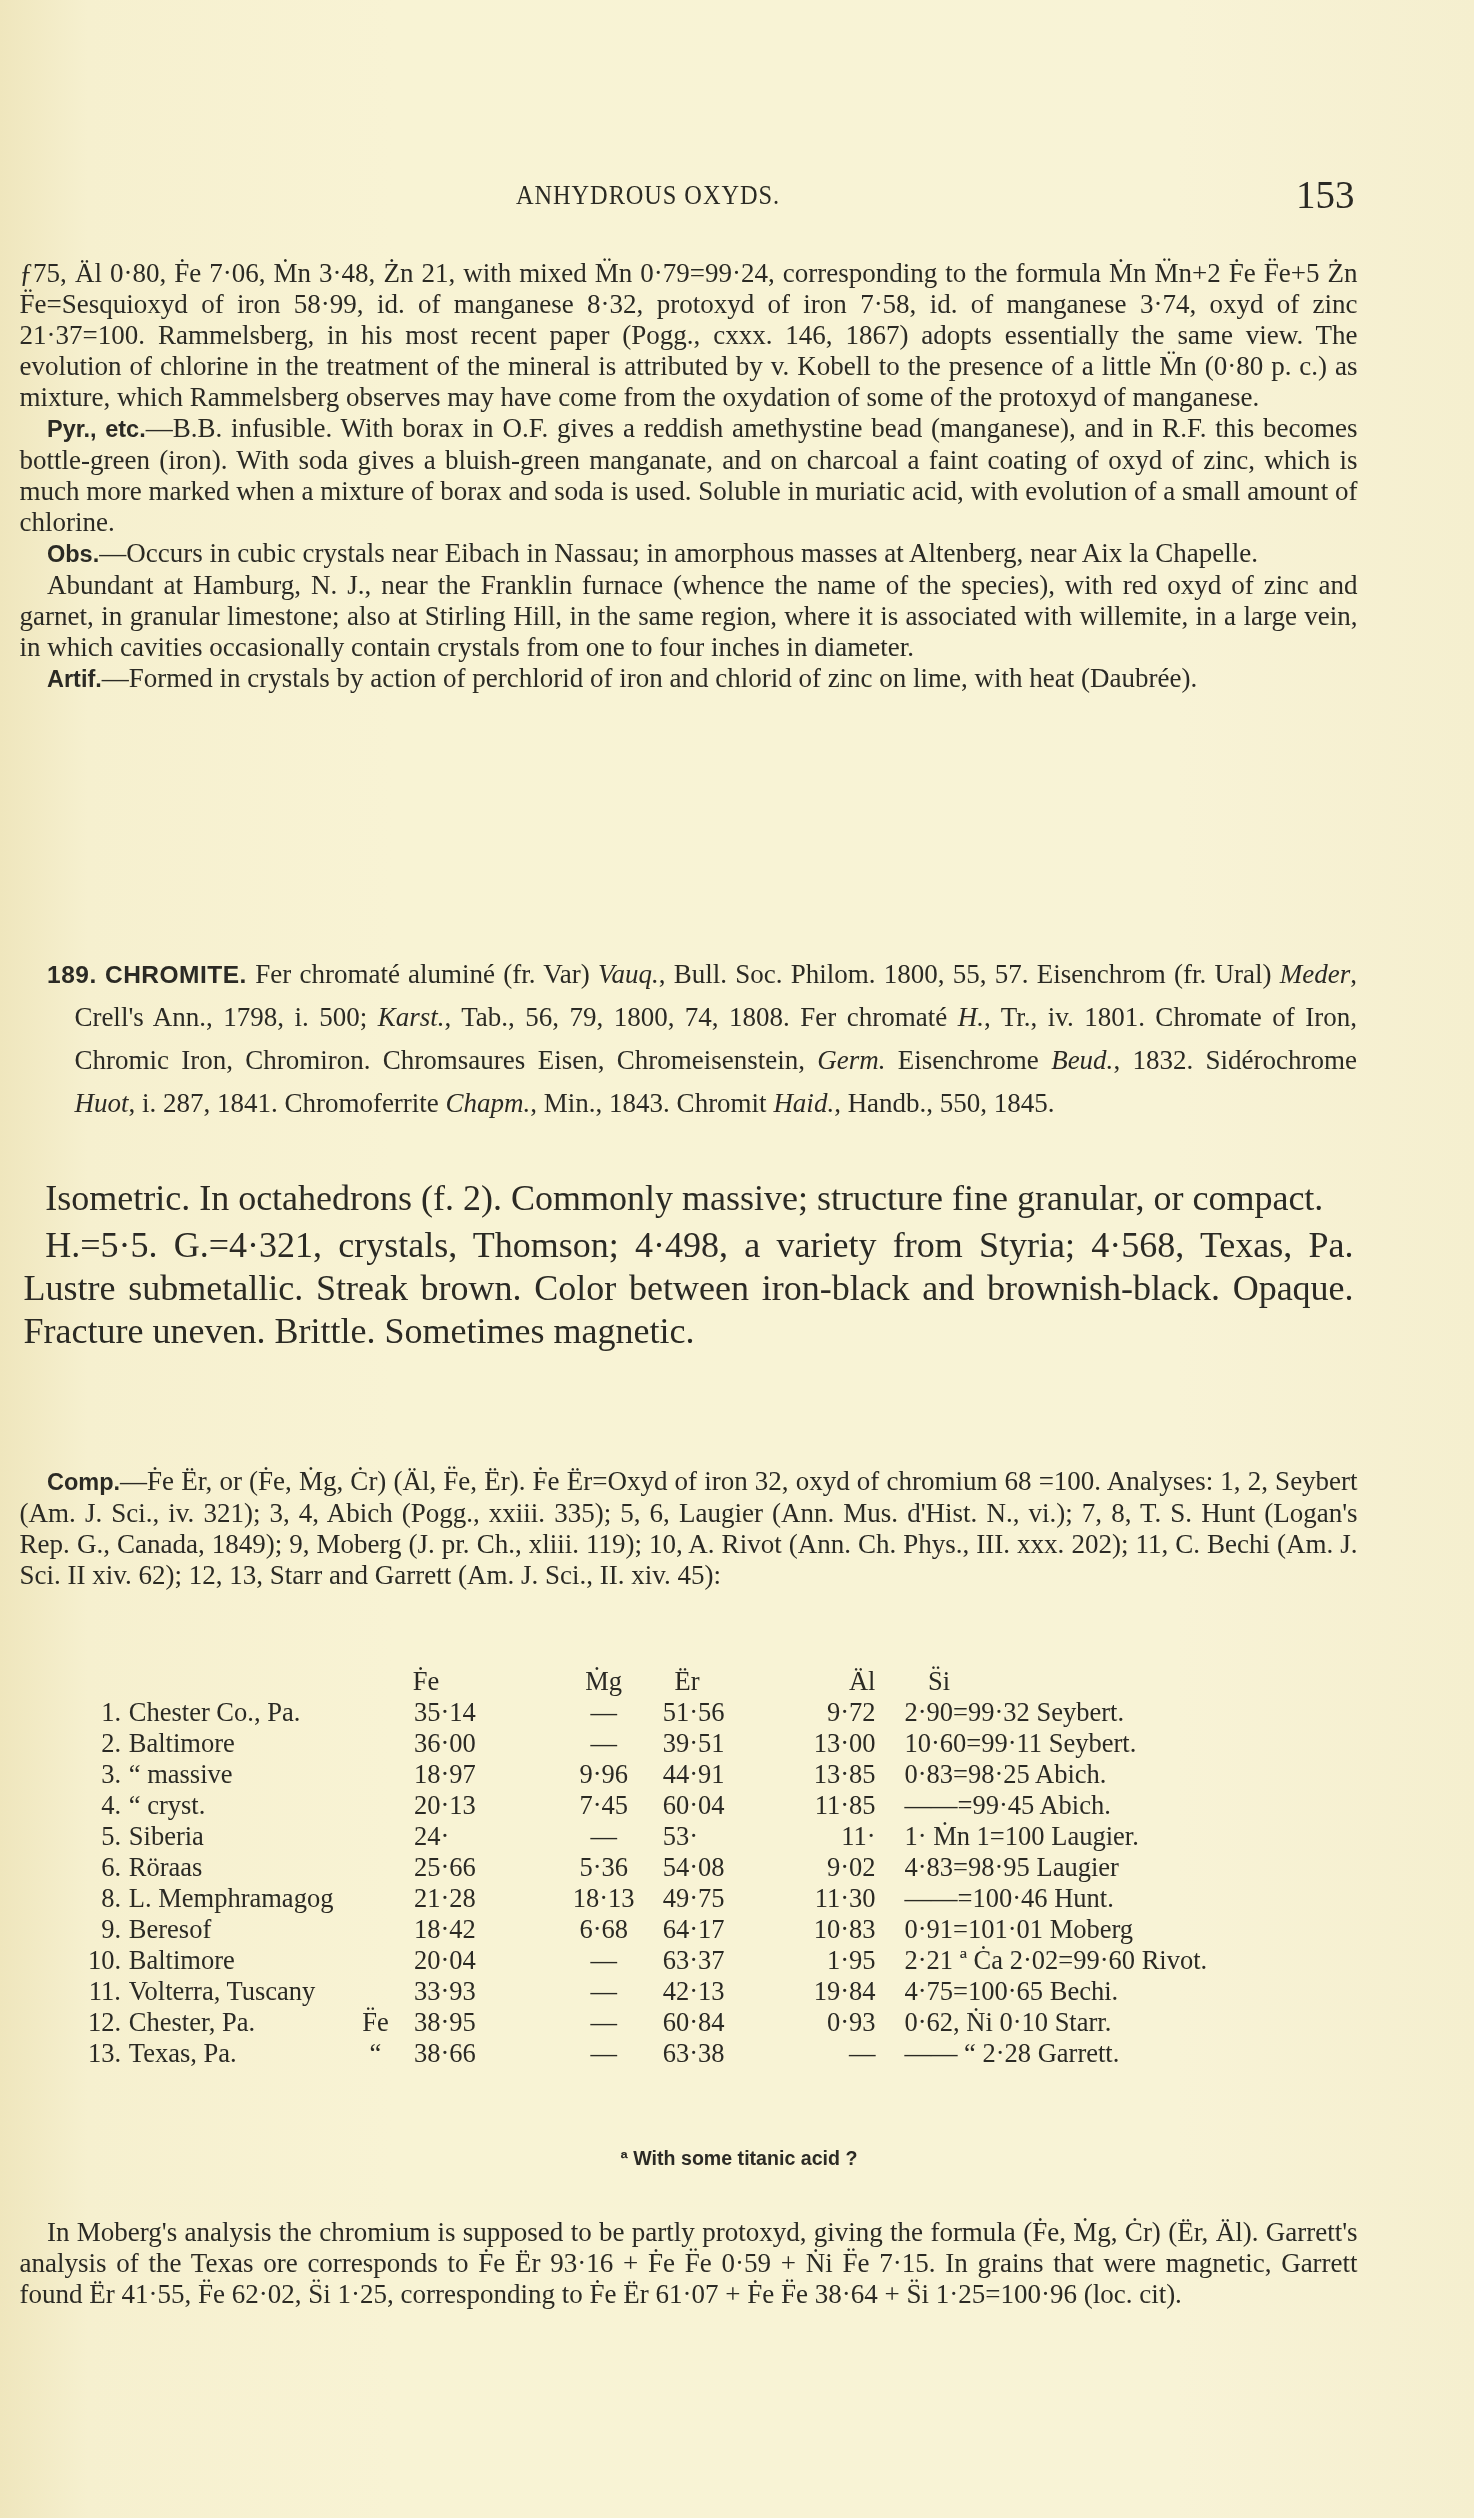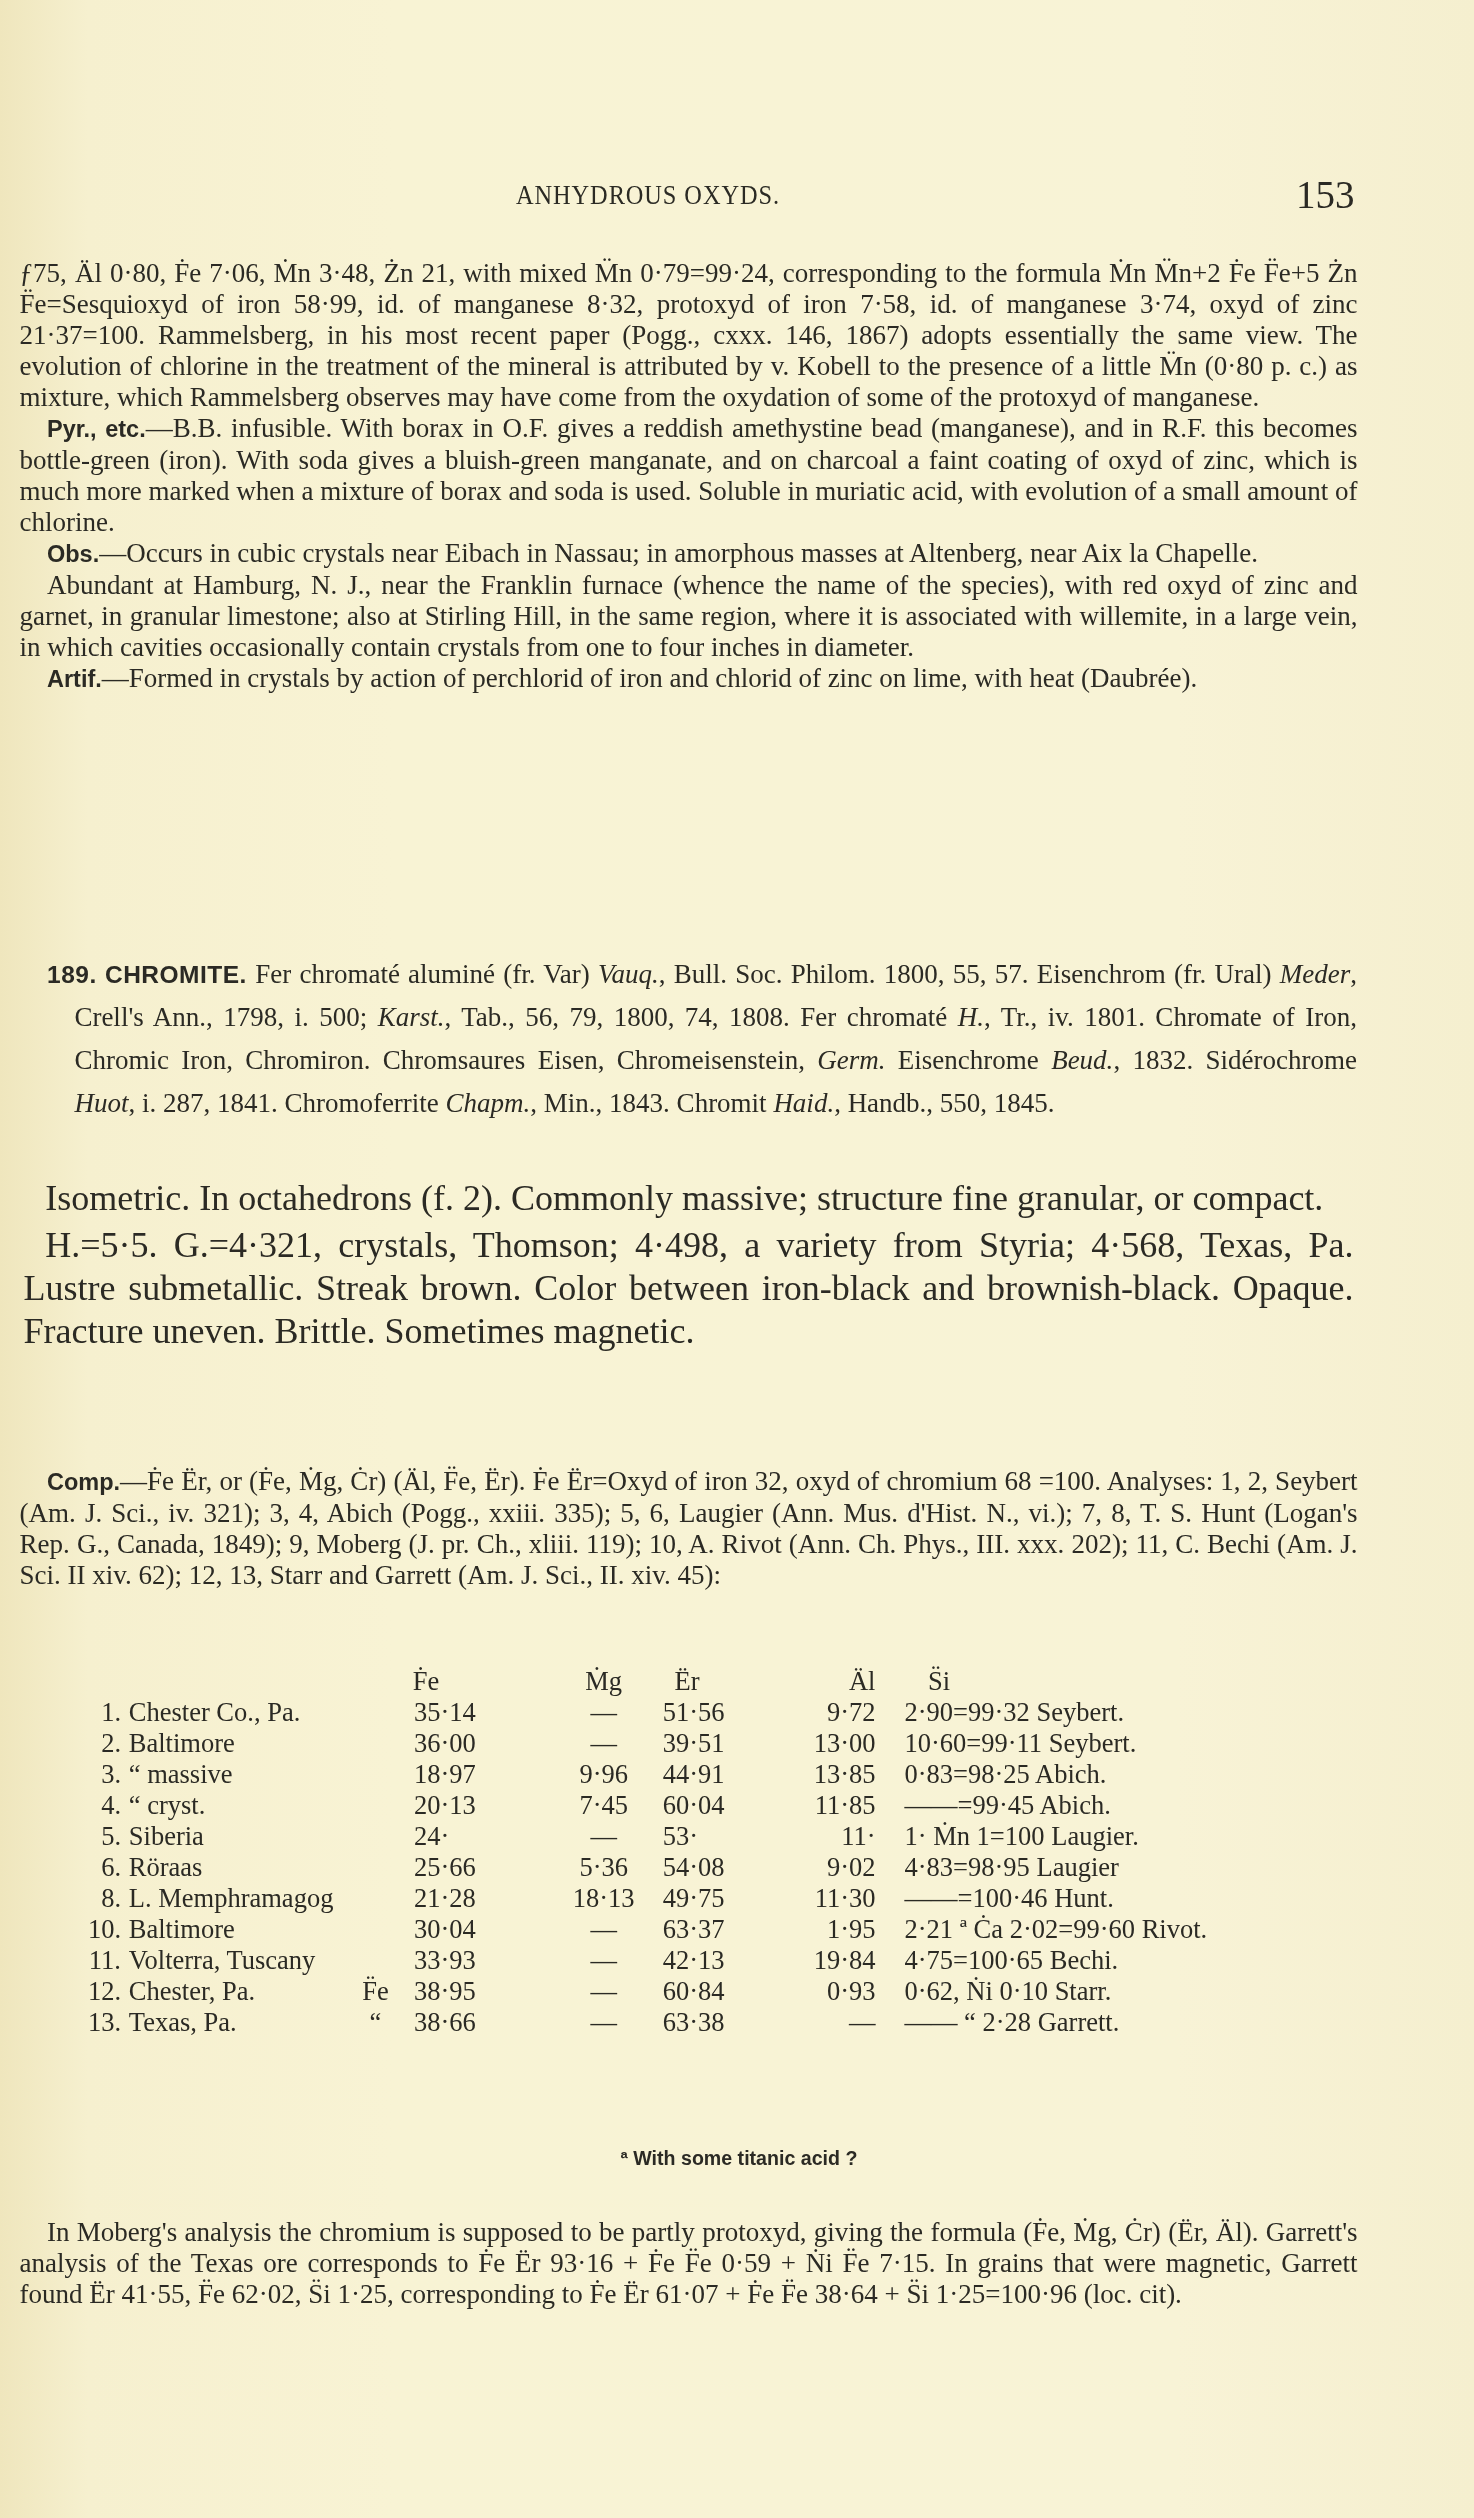--- a/index.html
+++ b/index.html
@@ -138,22 +138,30 @@
         </tr>
         <tr>
           <td class="c-loc"><span class="c-num">8.</span><span>L. Memphramagog</span></td>
           <td class="c-fe"><span class="prefix"></span><span>21·28</span></td>
           <td class="c-mg">18·13</td>
           <td class="c-cr">49·75</td>
           <td class="c-al">11·30</td>
           <td class="c-rest">——=100·46 Hunt.</td>
         </tr>
         <tr>
+          <td class="c-loc"><span class="c-num">9.</span><span>Beresof</span></td>
+          <td class="c-fe"><span class="prefix"></span><span>18·42</span></td>
+          <td class="c-mg">6·68</td>
+          <td class="c-cr">64·17</td>
+          <td class="c-al">10·83</td>
+          <td class="c-rest">0·91=101·01 Moberg</td>
+        </tr>
+        <tr>
           <td class="c-loc"><span class="c-num">10.</span><span>Baltimore</span></td>
-          <td class="c-fe"><span class="prefix"></span><span>30·04</span></td>
+          <td class="c-fe"><span class="prefix"></span><span>20·04</span></td>
           <td class="c-mg">—</td>
           <td class="c-cr">63·37</td>
           <td class="c-al">1·95</td>
           <td class="c-rest">2·21 ª Ċa 2·02=99·60 Rivot.</td>
         </tr>
         <tr>
           <td class="c-loc"><span class="c-num">11.</span><span>Volterra, Tuscany</span></td>
           <td class="c-fe"><span class="prefix"></span><span>33·93</span></td>
           <td class="c-mg">—</td>
           <td class="c-cr">42·13</td>

